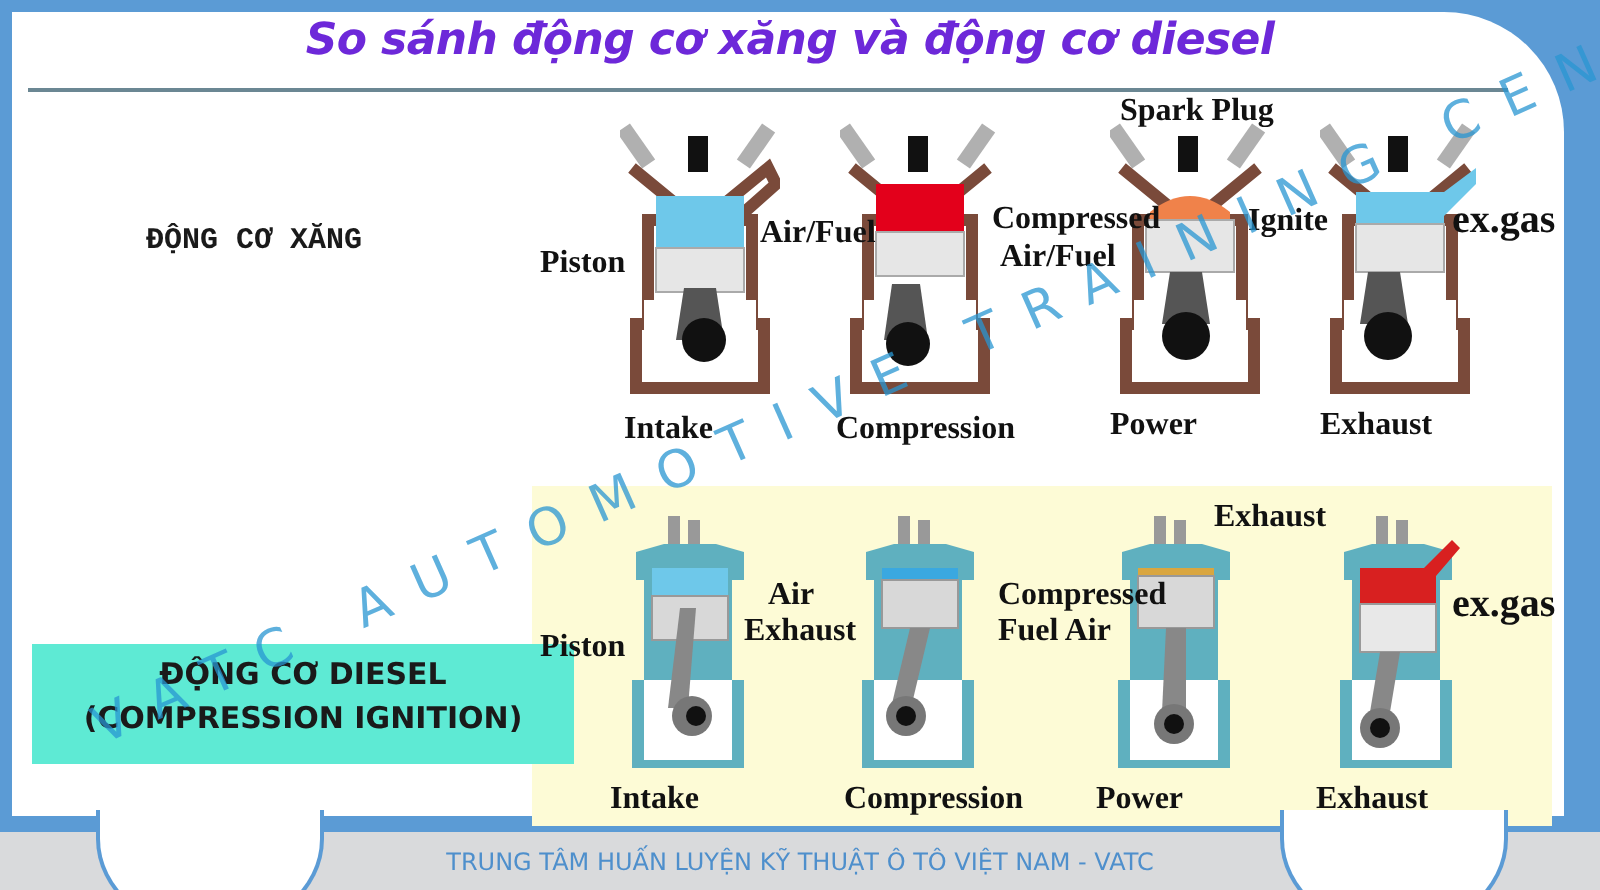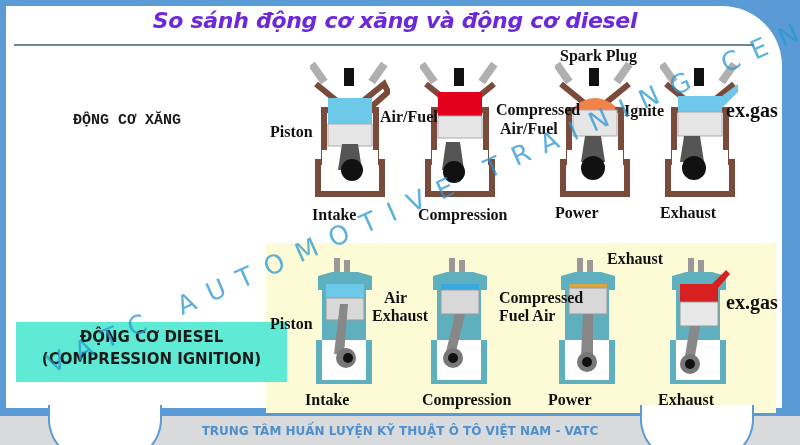--- a/index.html
+++ b/index.html
@@ -10,21 +10,21 @@
   .rule{position:absolute;left:14px;top:44px;width:740px;height:2px;background:#6b8793;}
   .row-label{position:absolute;text-align:center;font-weight:bold;font-size:15px;color:#1a1a1a;font-family:"DejaVu Sans",sans-serif;line-height:22px;}
   .row-label.petrol{left:32px;top:110px;width:190px;font-family:Liberation Mono, monospace;}
   .row-label.diesel{left:16px;top:322px;width:271px;height:56px;background:#5eead4;padding-top:4px;}
   .diesel-bg{position:absolute;left:266px;top:243px;width:510px;height:170px;background:#fdfbd6;}
   .engine{position:absolute;}
   .stage-label{position:absolute;font-family:"Liberation Serif",serif;font-weight:bold;font-size:16px;color:#111;}
   .ann{position:absolute;font-family:"Liberation Serif",serif;font-weight:bold;font-size:16px;color:#111;line-height:13px;}
   .ann.big{font-size:20px;}
   .watermark{position:absolute;left:40px;top:215px;font-size:26px;letter-spacing:14px;color:rgba(40,150,210,0.75);transform:rotate(-22deg);transform-origin:left center;white-space:nowrap;font-family:"DejaVu Sans",sans-serif;font-weight:normal;}
-  .footer{position:absolute;left:0;top:424px;width:800px;text-align:center;font-size:12px;font-weight:bold;color:#4e8fcc;font-family:"DejaVu Sans",sans-serif;}
+  .footer{position:absolute;left:0;top:424px;width:800px;text-align:center;font-size:12px;font-weight:normal;color:#4e8fcc;font-family:"DejaVu Sans",sans-serif;}
   .notch{position:absolute;width:110px;height:60px;background:#fff;border-bottom-left-radius:60px 50px;border-bottom-right-radius:60px 50px;}
   .notch.left{left:48px;top:405px;border:2px solid #5b9bd5;border-top:none;}
   .notch.right{left:640px;top:405px;border:2px solid #5b9bd5;border-top:none;}
 </style>
 </head>
 <body>
 
 <div class="frame"></div>
 <div class="panel"></div>
 

